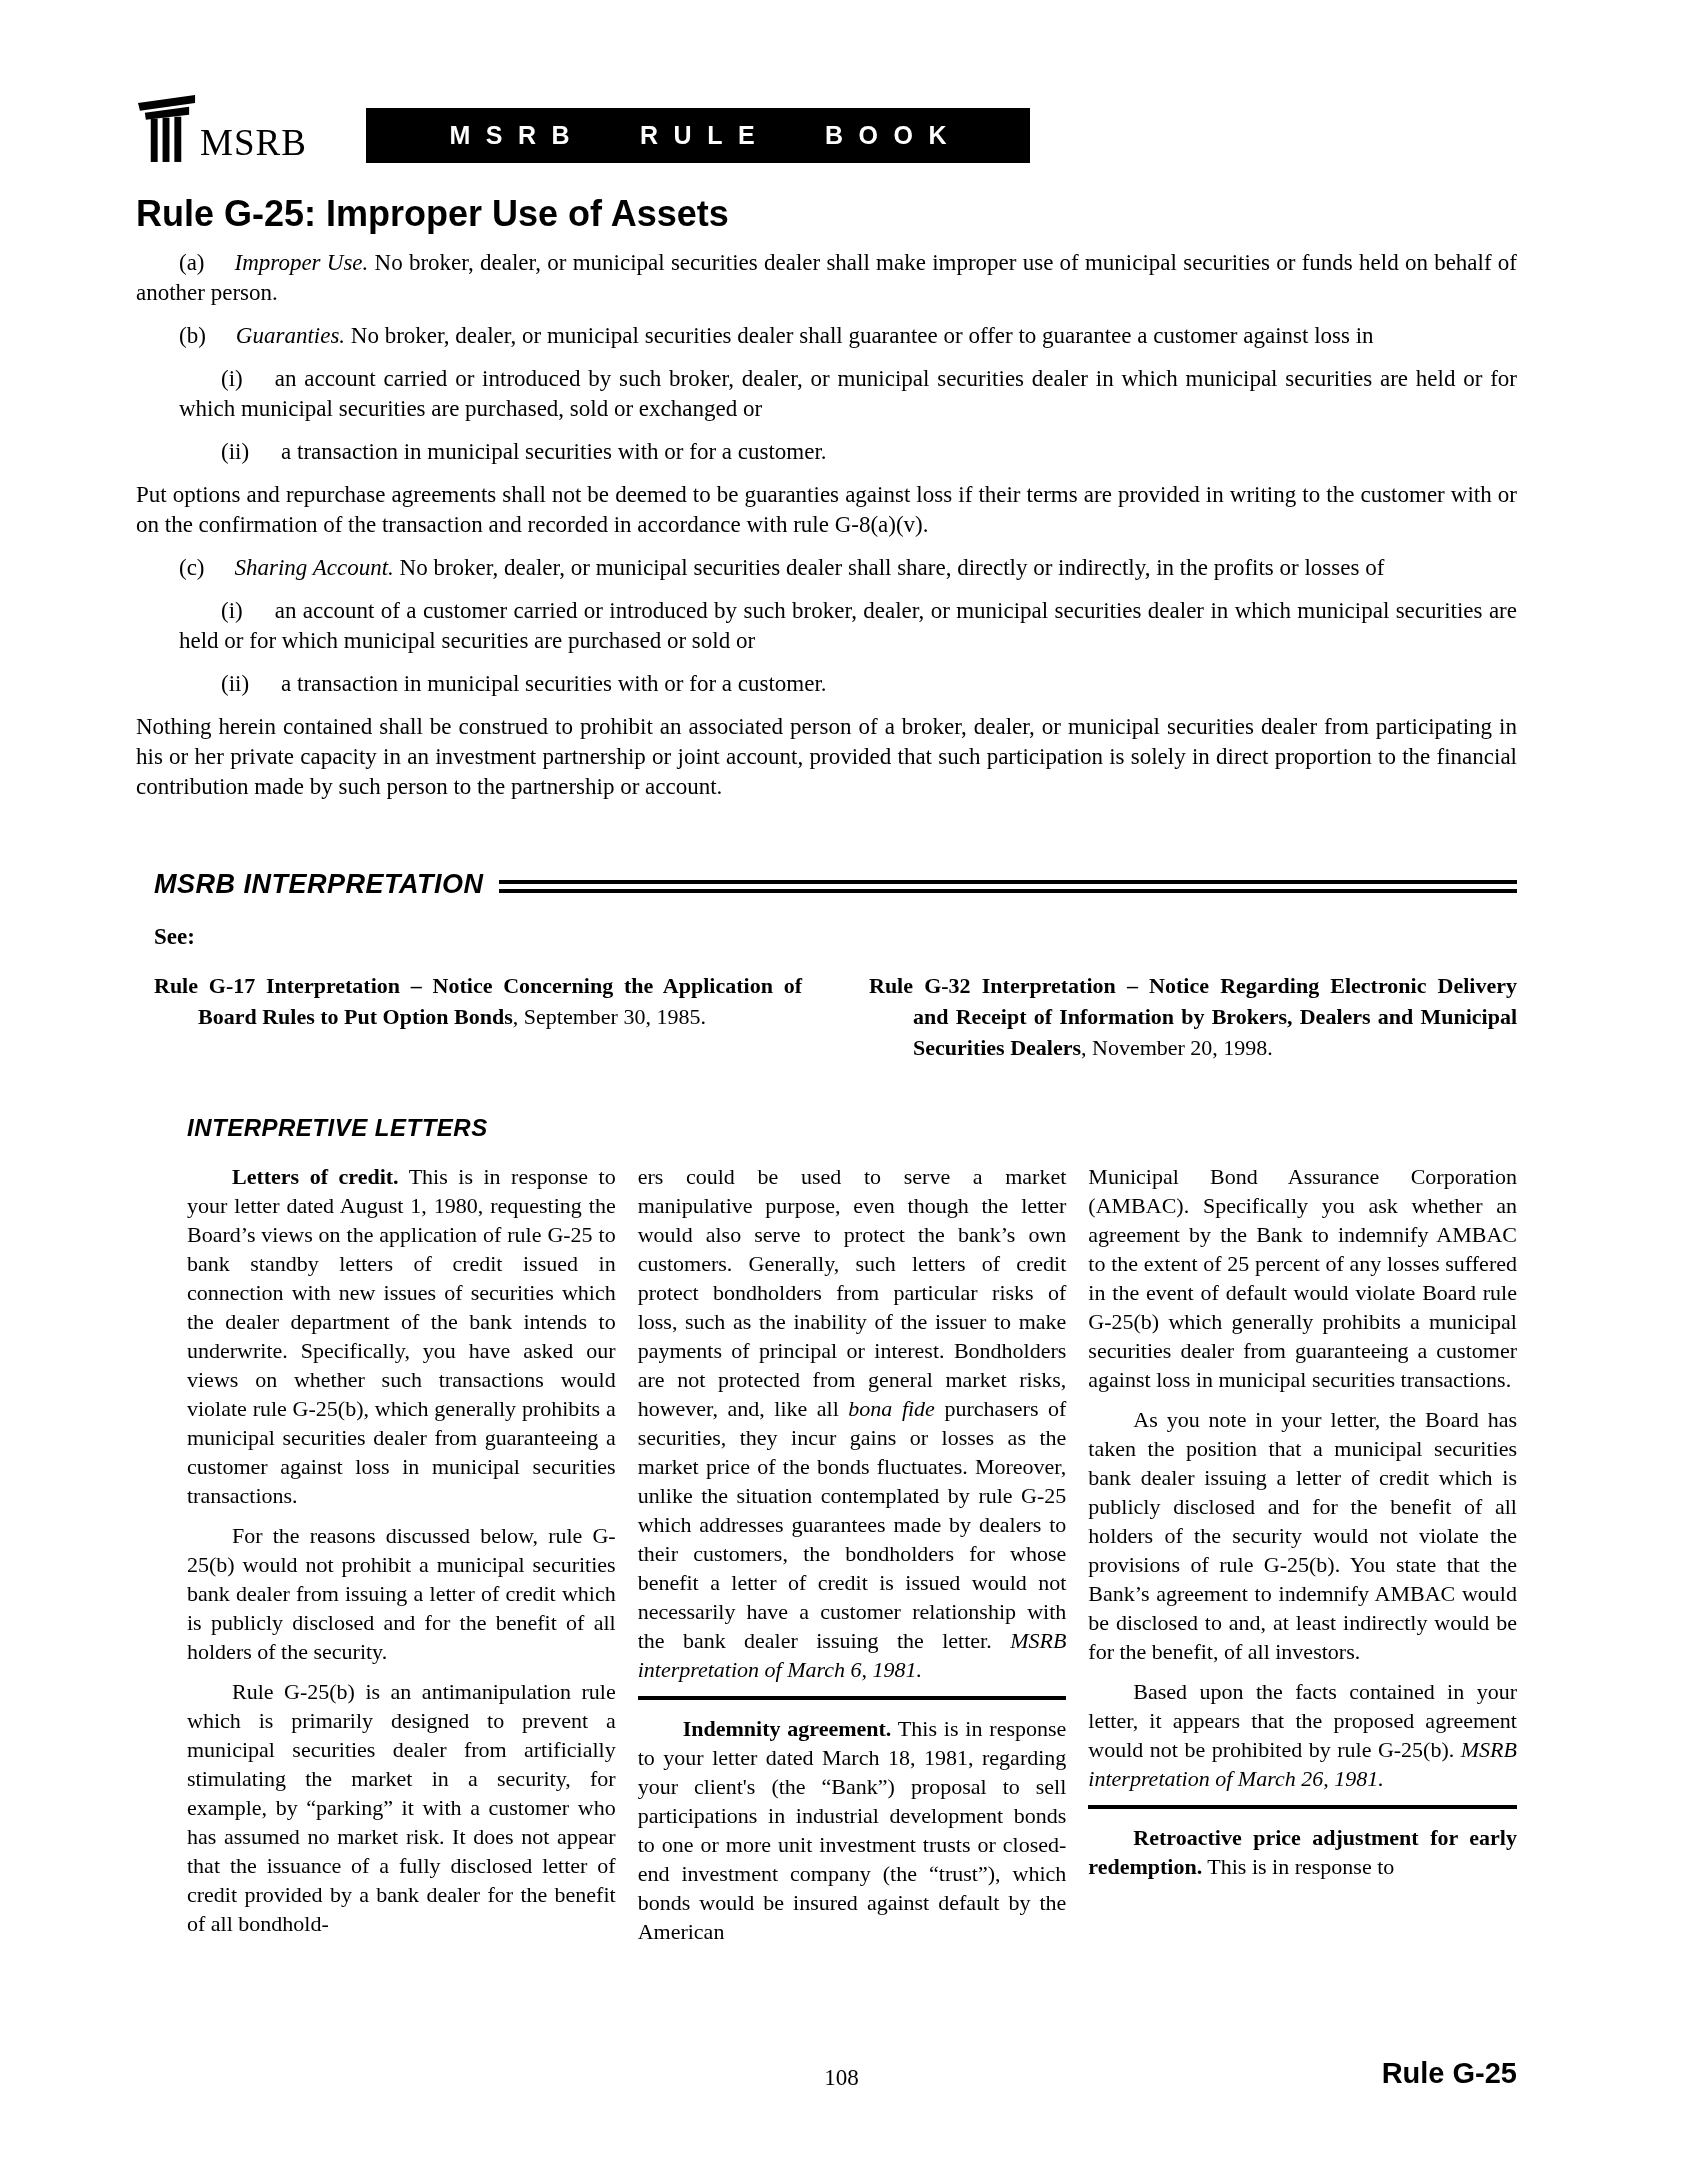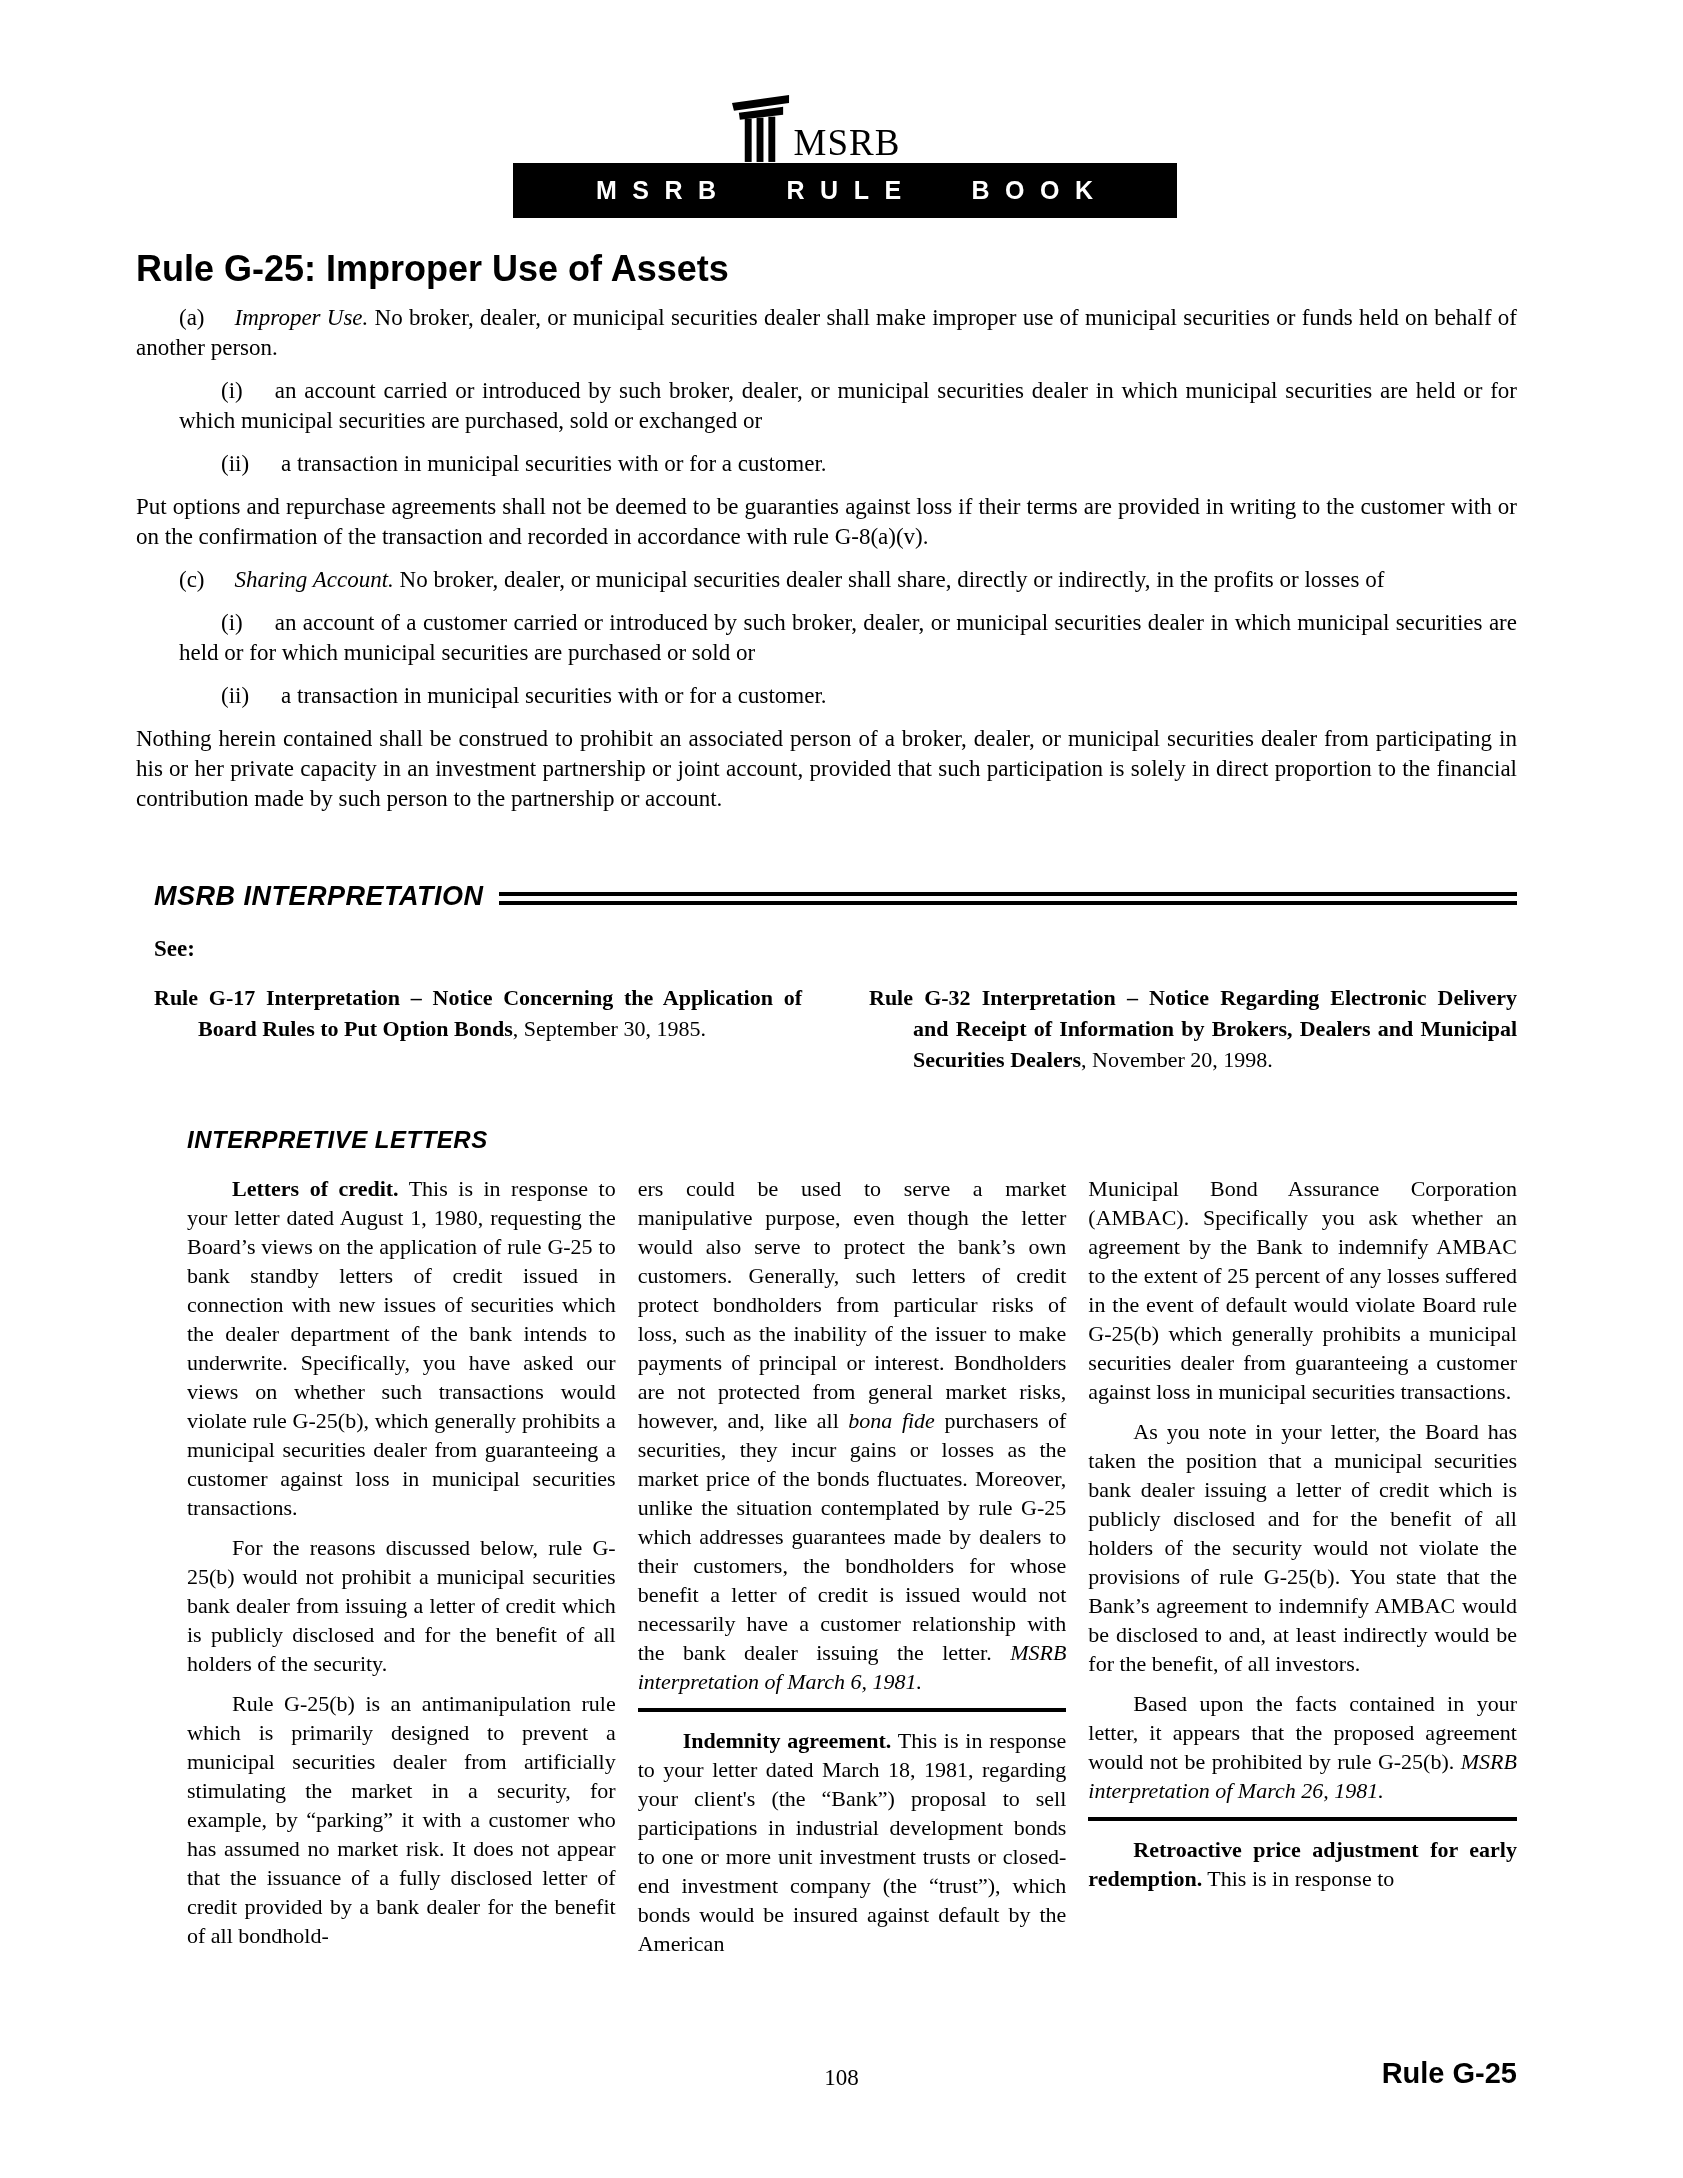--- a/index.html
+++ b/index.html
@@ -3,21 +3,21 @@
 <meta charset="utf-8">
 <style>
   html,body{margin:0;padding:0;}
   body{
     width:1683px;height:2178px;position:relative;background:#ffffff;color:#000;
     font-family:"Liberation Serif",serif;
   }
   .page{position:relative;width:1683px;height:2178px;box-sizing:border-box;
     padding:94px 166px 0 136px;}
   
-  .hdr{display:flex;align-items:center;flex-direction:column;}
+  .hdr{display:flex;align-items:flex-end;}
   .logo{display:flex;align-items:flex-end;width:194px;}
   .logo svg{display:block;}
   .logo-text{font-family:"Liberation Serif",serif;font-size:37px;letter-spacing:1px;
     line-height:1;margin-left:3px;margin-bottom:2px;}
   .banner{width:664px;height:55px;background:#000;color:#fff;margin-left:36px;
     display:flex;align-items:center;justify-content:center;
     font-family:"Liberation Sans",sans-serif;font-weight:bold;font-size:25px;
     letter-spacing:0.62em;word-spacing:1.3em;text-indent:0.62em;}
   
   .rule-title{font-family:"Liberation Sans",sans-serif;font-weight:bold;font-size:36px;
@@ -75,20 +75,21 @@
       <span class="logo-text">MSRB</span>
     </div>
     <div class="banner">MSRB RULE BOOK</div>
   </div>
 
   <div class="rule-title">Rule G-25: Improper Use of Assets</div>
 
   <div class="bodytxt">
     <p class="indent"><span class="lbl">(a)</span><i>Improper Use.</i><span> No broker, dealer, or municipal securities dealer shall make improper use of municipal securities or funds held on behalf of another person.</span></p>
 
+    <p class="indent"><span class="lbl">(b)</span><i>Guaranties.</i><span> No broker, dealer, or municipal securities dealer shall guarantee or offer to guarantee a customer against loss in</span></p>
 
     <p class="sub"><span class="sub-lbl">(i)</span><span>an account carried or introduced by such broker, dealer, or municipal securities dealer in which municipal securities are held or for which municipal securities are purchased, sold or exchanged or</span></p>
 
     <p class="sub"><span class="sub-lbl">(ii)</span><span>a transaction in municipal securities with or for a customer.</span></p>
 
     <p class="flush">Put options and repurchase agreements shall not be deemed to be guaranties against loss if their terms are provided in writing to the customer with or on the confirmation of the transaction and recorded in accordance with rule G-8(a)(v).</p>
 
     <p class="indent"><span class="lbl">(c)</span><i>Sharing Account.</i><span> No broker, dealer, or municipal securities dealer shall share, directly or indirectly, in the profits or losses of</span></p>
 
     <p class="sub"><span class="sub-lbl">(i)</span><span>an account of a customer carried or introduced by such broker, dealer, or municipal securities dealer in which municipal securities are held or for which municipal securities are purchased or sold or</span></p>

